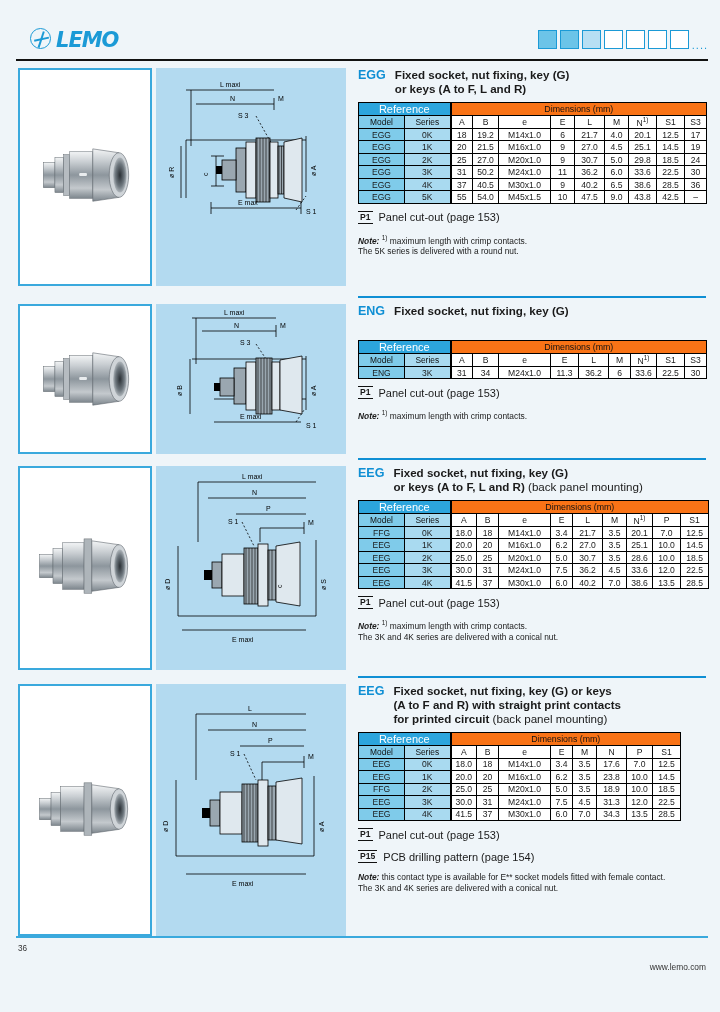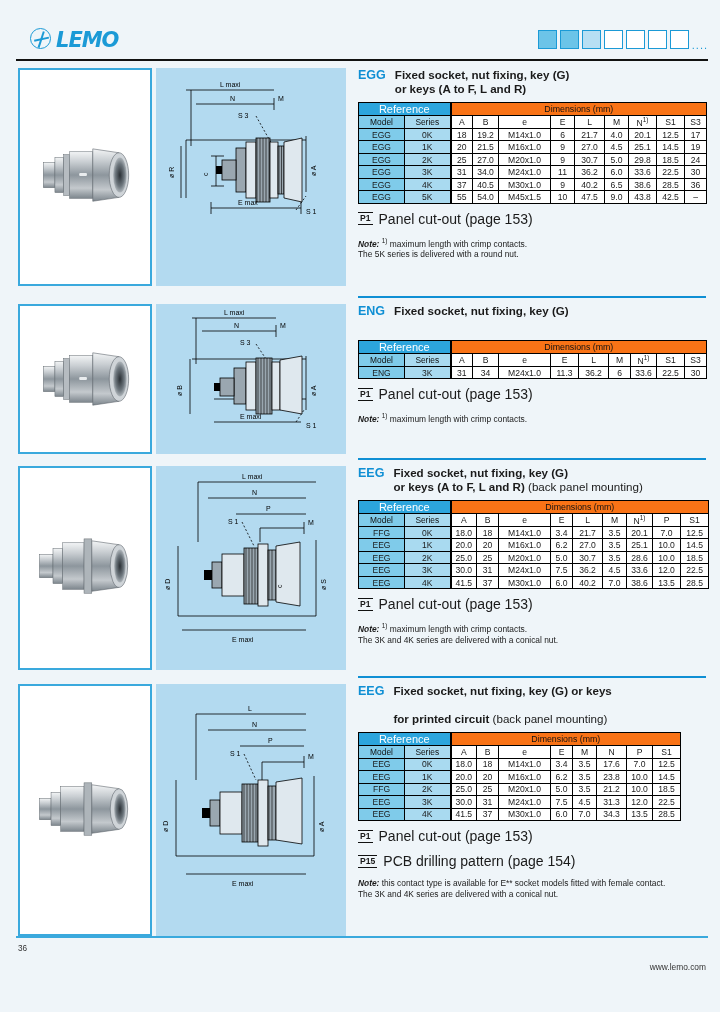--- a/index.html
+++ b/index.html
@@ -184,21 +184,21 @@
     margin-top: 7px;
   }
   .pbox {
     font-size: 8.6px;
     font-weight: bold;
     border-top: 1.3px solid #111;
     border-bottom: 1.3px solid #111;
     padding: 0 2px;
     line-height: 11px;
   }
-  .pbox-label { font-size: 14px; }
+  .pbox-label { font-size: 11px; }
   .note {
     margin-top: 9px;
     font-size: 8.4px;
     line-height: 10.5px;
   }
   .note b { font-weight: bold; font-style: italic; }
   .sup { font-size: 6.4px; vertical-align: super; }
   .divider {
     position: absolute;
     left: 358px;
@@ -419,21 +419,21 @@
           <td class="val">30.7</td>
           <td class="val">5.0</td>
           <td class="val">29.8</td>
           <td class="val">18.5</td>
           <td class="val">24</td>
         </tr>
         <tr class="grp-top">
           <td class="model">EGG</td>
           <td class="series">3K</td>
           <td class="val thick-l">31</td>
-          <td class="val">34.0</td>
+          <td class="val">50.2</td>
           <td class="val">M24x1.0</td>
           <td class="val">11</td>
           <td class="val">36.2</td>
           <td class="val">6.0</td>
           <td class="val">33.6</td>
           <td class="val">22.5</td>
           <td class="val">30</td>
         </tr>
         <tr>
           <td class="model">EGG</td>
@@ -852,21 +852,21 @@
         <text x="76" y="202">E maxi</text>
       </g>
     </svg>
   </div>
 
   <div class="content">
     <div class="sec-head">
       <span class="sec-code">EEG</span>
       <span class="sec-title">
         <span>Fixed socket, nut fixing, key (G) or keys</span><br>
-        <br>
+        <span>(A to F and R) with straight print contacts</span><br>
         <span>for printed circuit</span><span class="reg"> (back panel mounting)</span>
       </span>
     </div>
 
     <table class="dims" style="width:302px; margin-top:6px;">
       <colgroup>
         <col style="width:46px">
           <col style="width:46px">
         <col style="width:26px">
           <col style="width:22px">
@@ -921,21 +921,21 @@
           <td class="val">14.5</td>
         </tr>
         <tr>
           <td class="model">FFG</td>
           <td class="series">2K</td>
           <td class="val thick-l">25.0</td>
           <td class="val">25</td>
           <td class="val">M20x1.0</td>
           <td class="val">5.0</td>
           <td class="val">3.5</td>
-          <td class="val">21.2</td>
+          <td class="val">18.9</td>
           <td class="val">10.0</td>
           <td class="val">18.5</td>
         </tr>
         <tr class="grp-top">
           <td class="model">EEG</td>
           <td class="series">3K</td>
           <td class="val thick-l">30.0</td>
           <td class="val">31</td>
           <td class="val">M24x1.0</td>
           <td class="val">7.5</td>

